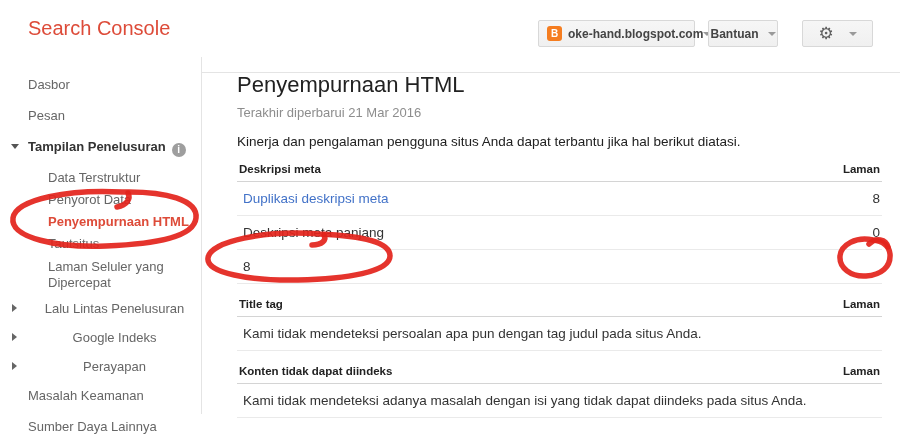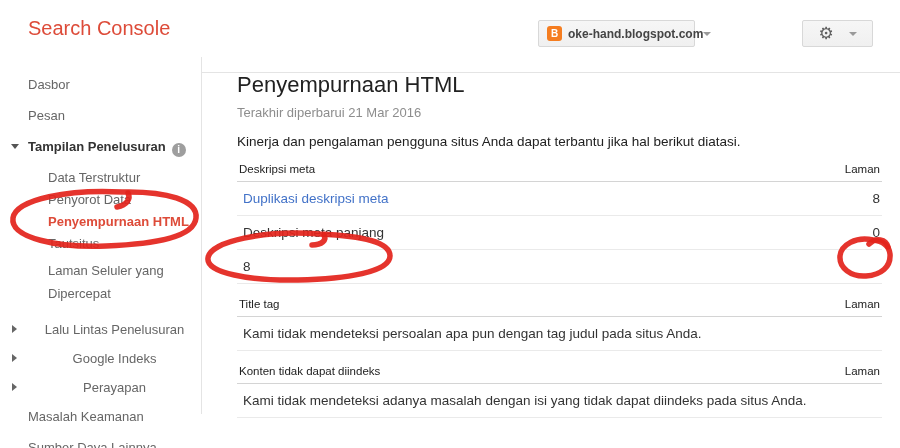--- a/index.html
+++ b/index.html
@@ -37,21 +37,21 @@
 
   
   .sidebar { position:absolute; top:57px; left:0; width:202px; height:357px;
              border-right:1px solid #e4e4e4; padding-top:21px;
              font-size:13px; color:#666; background:#fff; }
   .s-item { position:relative; padding-left:28px; margin-bottom:17px; cursor:pointer;
             line-height:14px; }
   .s-sub  { padding-left:48px; margin-bottom:8px; }
   .s-head { font-weight:bold; color:#333; margin-bottom:14px; }
   .s-sel  { color:#dd4b39; font-weight:bold; }
-  .s-wrap { line-height:23px; margin-bottom:18px; width:185px; }
+  .s-wrap { line-height:16px; margin-bottom:11px; width:185px; }
   .tri-down { position:absolute; left:11px; top:4px; width:0; height:0;
               border-left:4px solid transparent; border-right:4px solid transparent;
               border-top:5px solid #555; }
   .tri-right { position:absolute; left:12px; top:2px; width:0; height:0;
                border-top:4px solid transparent; border-bottom:4px solid transparent;
                border-left:5px solid #666; }
   .info-i { display:inline-block; width:14px; height:14px; border-radius:50%;
             background:#9e9e9e; color:#fff; font-size:10px; font-weight:bold;
             line-height:14px; text-align:center; margin-left:6px;
             vertical-align:-2px; }
@@ -60,21 +60,21 @@
 
   
   .main { position:absolute; top:57px; left:202px; width:698px;
           padding:15px 18px 0 35px; }
   .page-title { font-size:22px; font-weight:400; color:#212121; margin:0;
                 line-height:26px; }
   .updated { font-size:13px; color:#8d8d8d; margin-top:7px; }
   .intro { font-size:13.5px; color:#212121; margin-top:14px; }
   .section { margin-top:14px; }
   .sec-head { display:flex; justify-content:space-between; align-items:flex-end;
-              font-size:11.5px; font-weight:normal; color:#222;
+              font-size:11.5px; font-weight:bold; color:#222;
               padding:0 2px 6px 2px; border-bottom:1px solid #d4d4d4; }
   .row { display:flex; justify-content:space-between; font-size:13.5px;
          color:#333; padding:9px 2px 9px 6px; border-bottom:1px solid #eaeaea; }
   .row .link { color:#4272c8; cursor:pointer; }
   .row .val { color:#333; }
 
   
   .annot { position:absolute; top:0; left:0; width:900px; height:448px;
            pointer-events:none; z-index:9; }
   .annot path { fill:none; stroke:#e3231b; stroke-width:5.5;
@@ -85,20 +85,24 @@
 
 <div class="header">
   <div class="app-title">Search Console</div>
 
   <div class="btn prop-btn">
     <span class="blogger-icon">B</span>
     <span class="prop-label">oke-hand.blogspot.com</span>
     <span class="caret"></span>
   </div>
 
+  <div class="btn help-btn">
+    <span>Bantuan</span>
+    <span class="caret"></span>
+  </div>
 
   <div class="btn gear-btn">
     <span class="gear-glyph">⚙</span>
     <span class="caret"></span>
   </div>
 </div>
 
 <div class="sidebar">
   <div class="s-item">
     <span>Dasbor</span>

